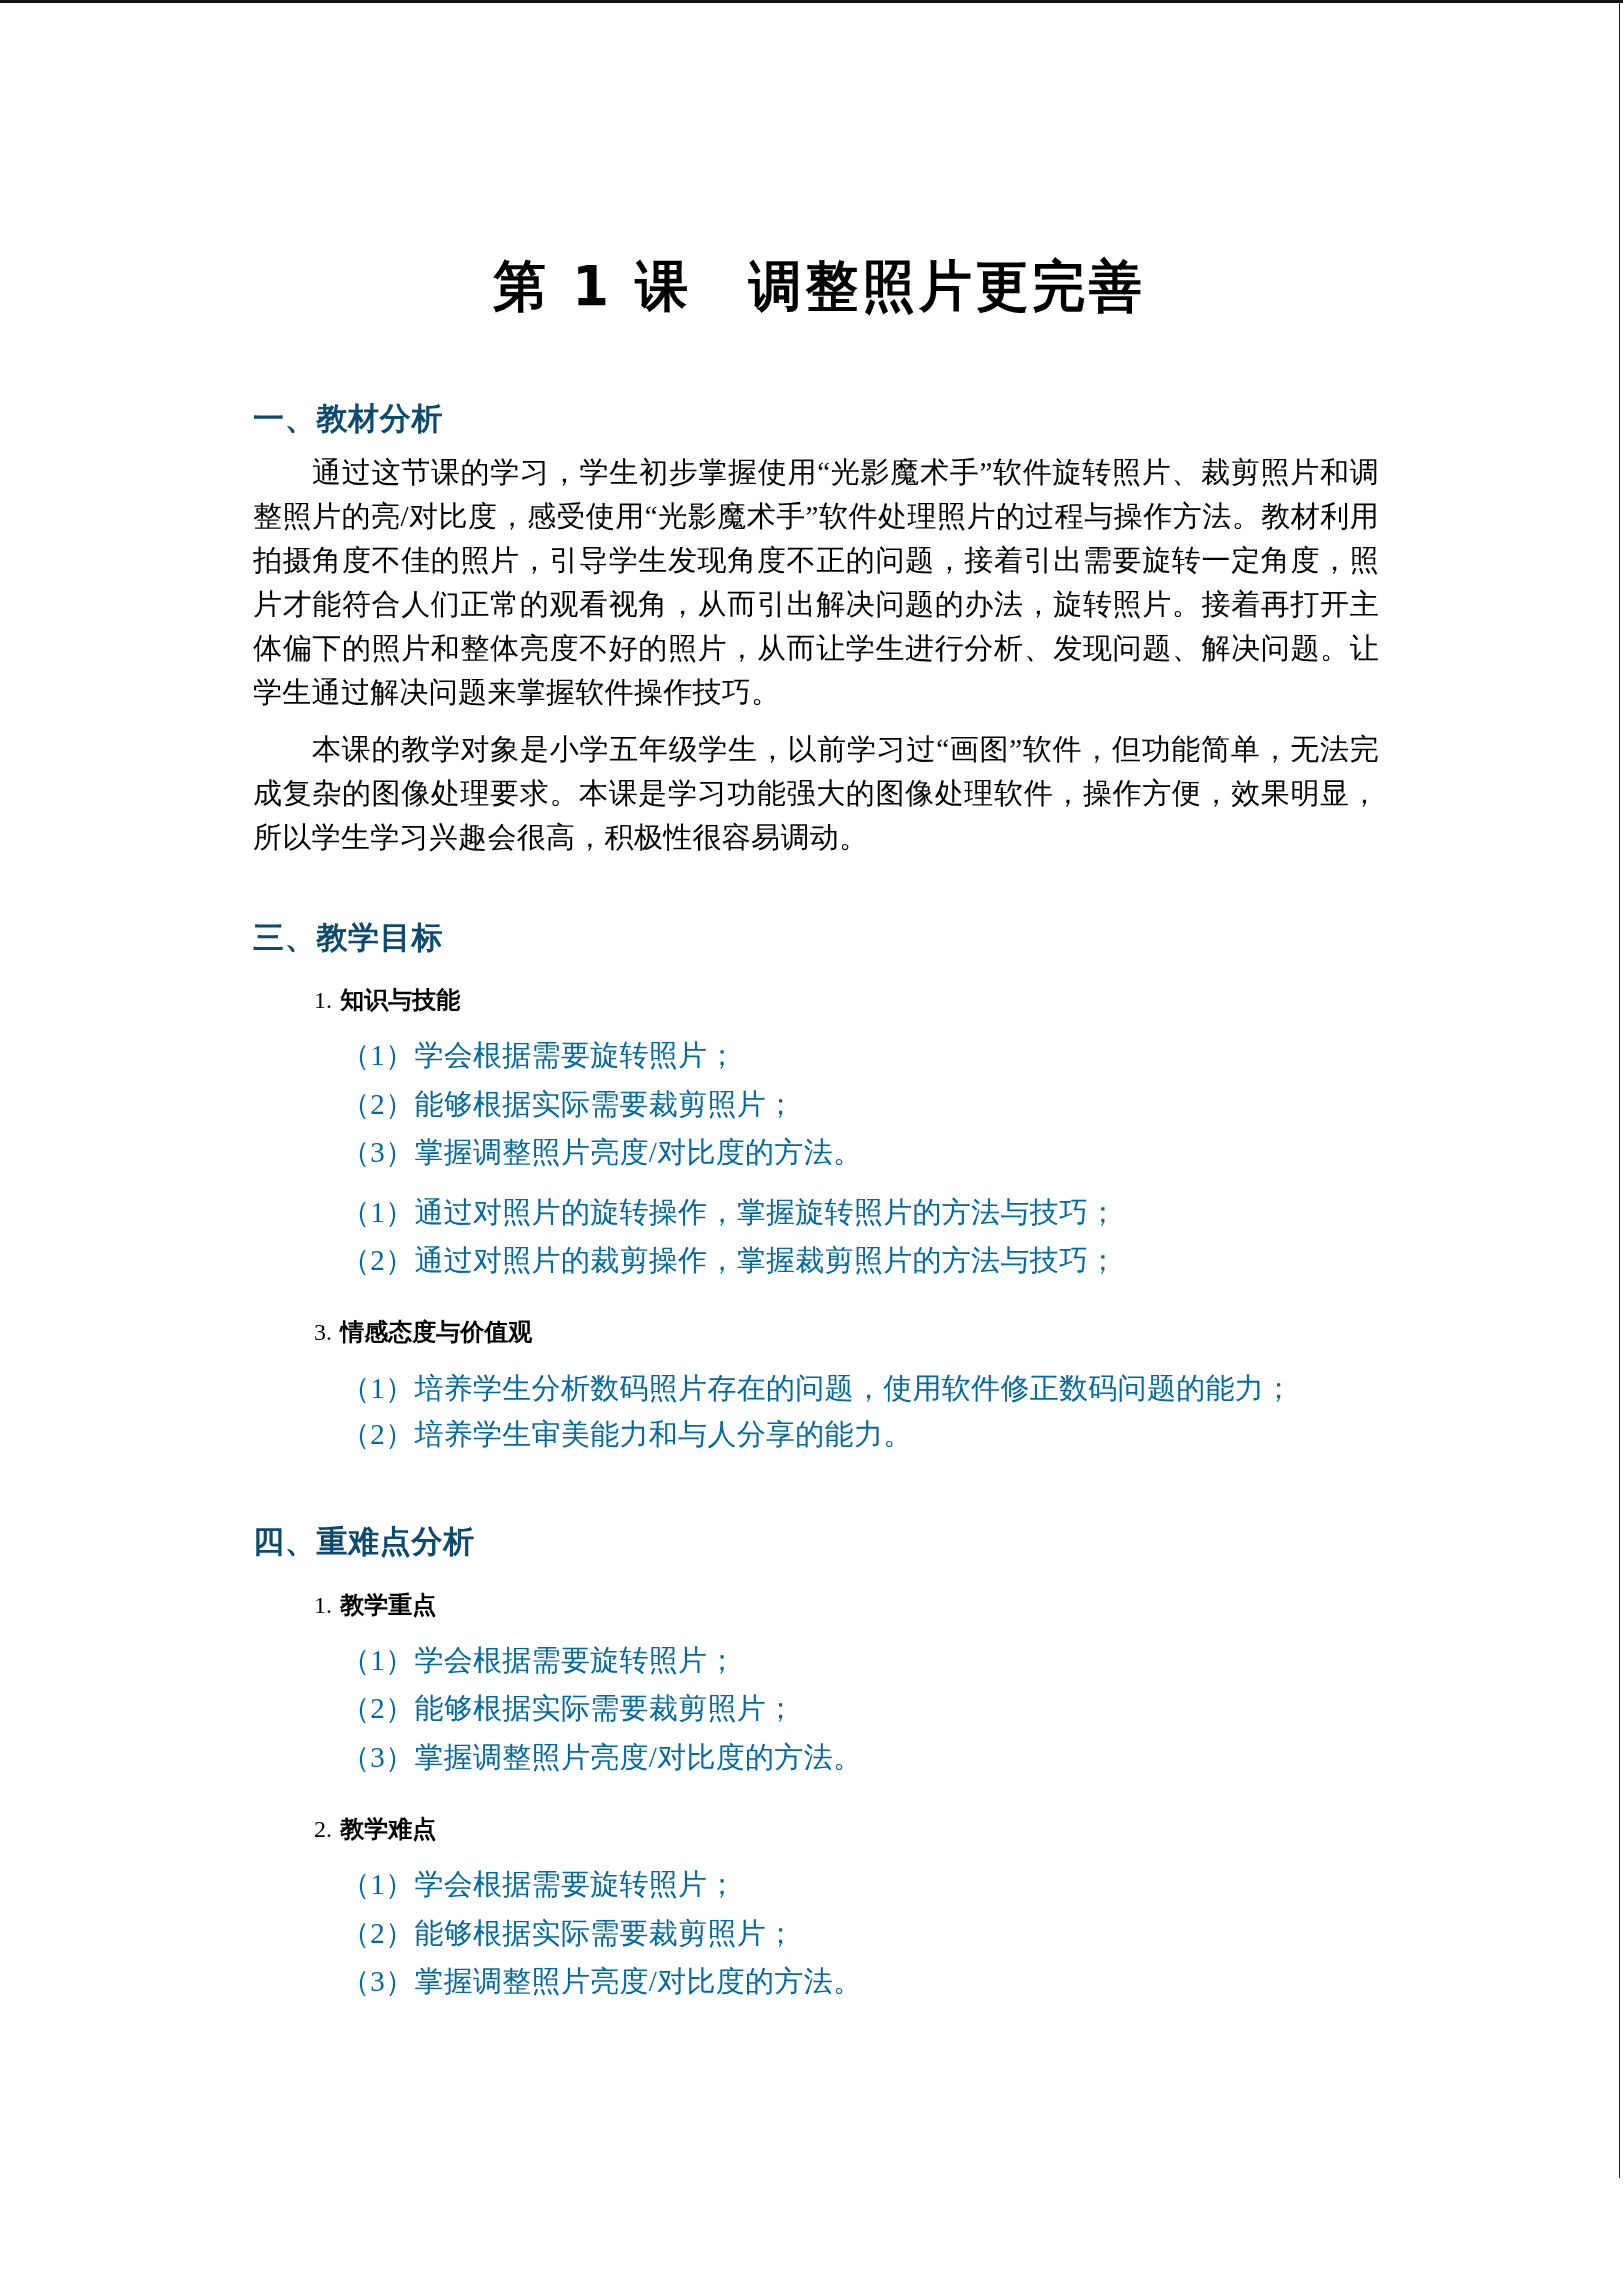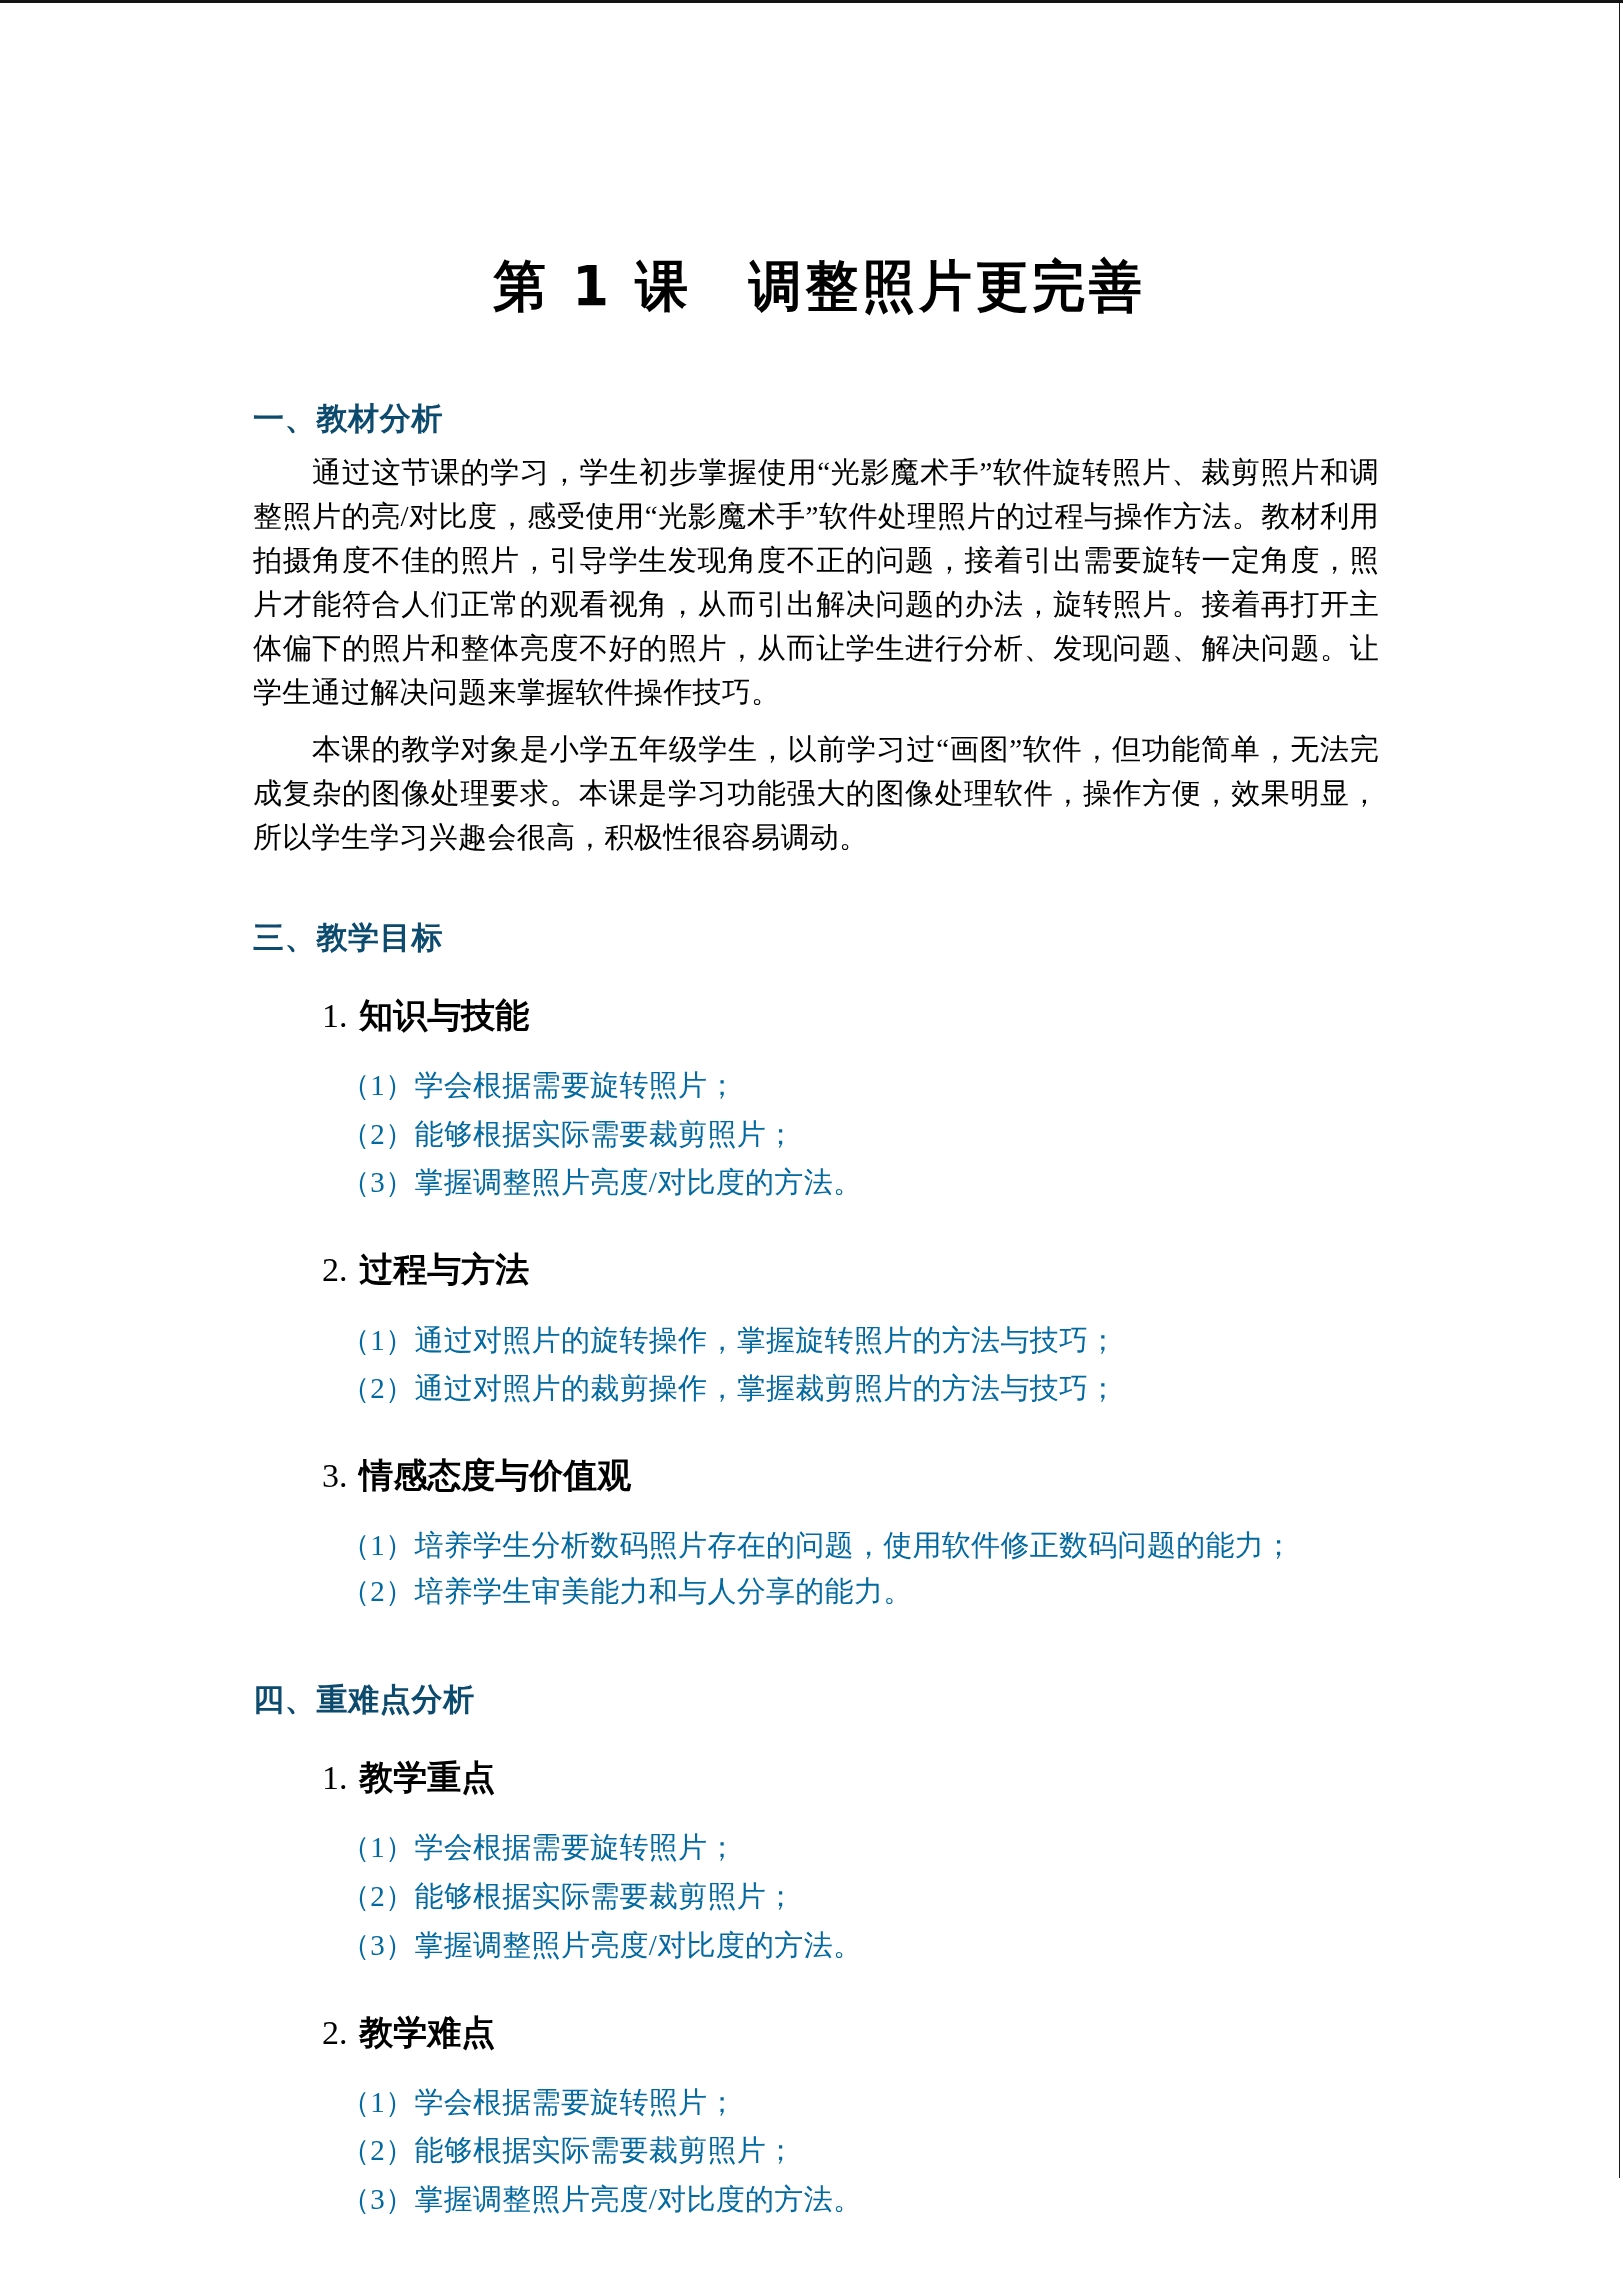--- a/index.html
+++ b/index.html
@@ -86,25 +86,25 @@
     font-size: 29px;
     line-height: 1.52;
     text-align: justify;
     text-indent: 59px;
     color: #000000;
     letter-spacing: 0.3px;
   }
 
   
   .sub-heading {
-    margin: 16px;
+    margin: 8px;
     padding: 20.5px 0 0 298px;
     font-family: "DejaVu Sans", "Liberation Sans", sans-serif;
     font-weight: 700;
-    font-size: 34px;
+    font-size: 24px;
     line-height: 1.3;
     color: #000000;
   }
   .sub-heading .sub-num {
     font-family: "Liberation Serif", "DejaVu Serif", serif;
     font-weight: 400;
   }
 
   
   .item-list {
@@ -145,24 +145,20 @@
     <h3 class="sub-heading">
       <span class="sub-num">1.</span>
       <span>知识与技能</span>
     </h3>
     <ul class="item-list">
       <li>（1）学会根据需要旋转照片；</li>
       <li>（2）能够根据实际需要裁剪照片；</li>
       <li>（3）掌握调整照片亮度/对比度的方法。</li>
     </ul>
 
-    <h3 class="sub-heading">
-      <span class="sub-num">2.</span>
-      <span>过程与方法</span>
-    </h3>
     <ul class="item-list">
       <li>（1）通过对照片的旋转操作，掌握旋转照片的方法与技巧；</li>
       <li>（2）通过对照片的裁剪操作，掌握裁剪照片的方法与技巧；</li>
     </ul>
 
     <h3 class="sub-heading">
       <span class="sub-num">3.</span>
       <span>情感态度与价值观</span>
     </h3>
     <ul class="item-list tight">

